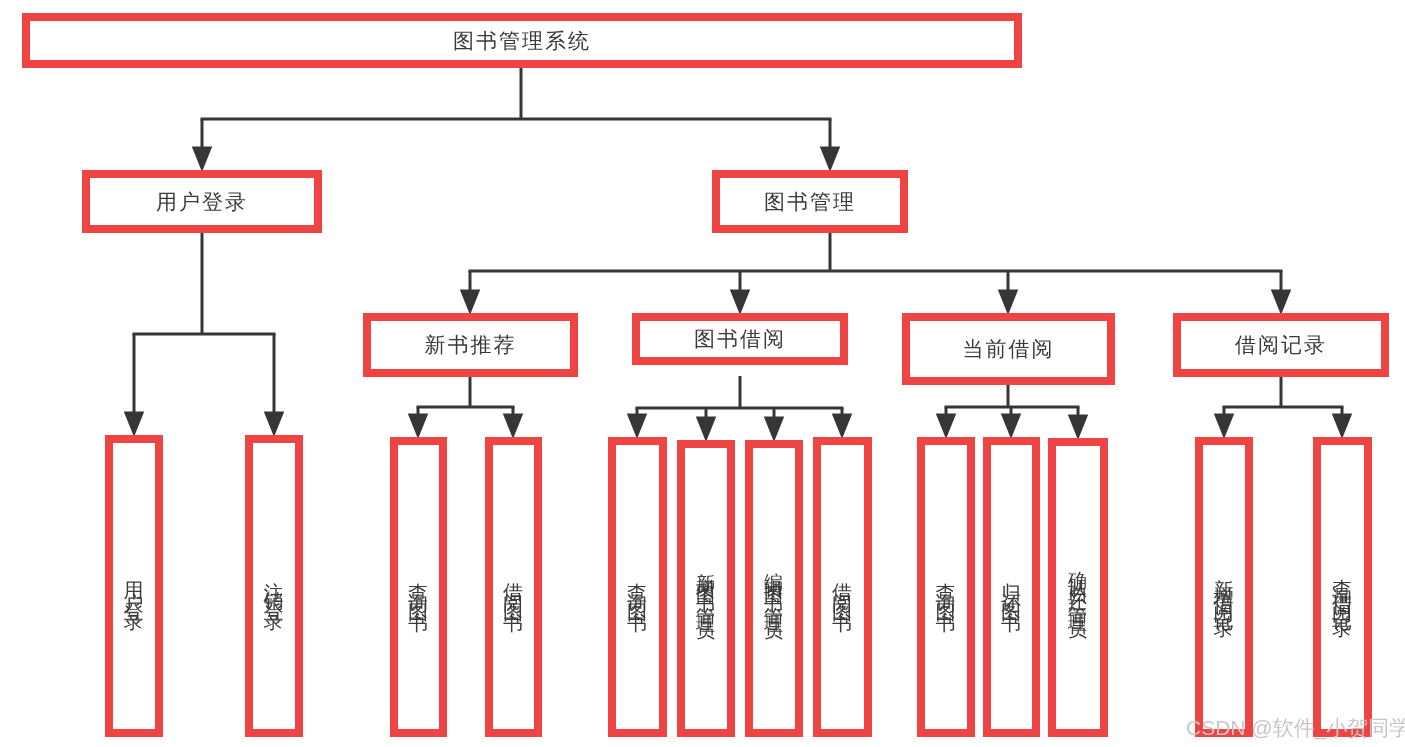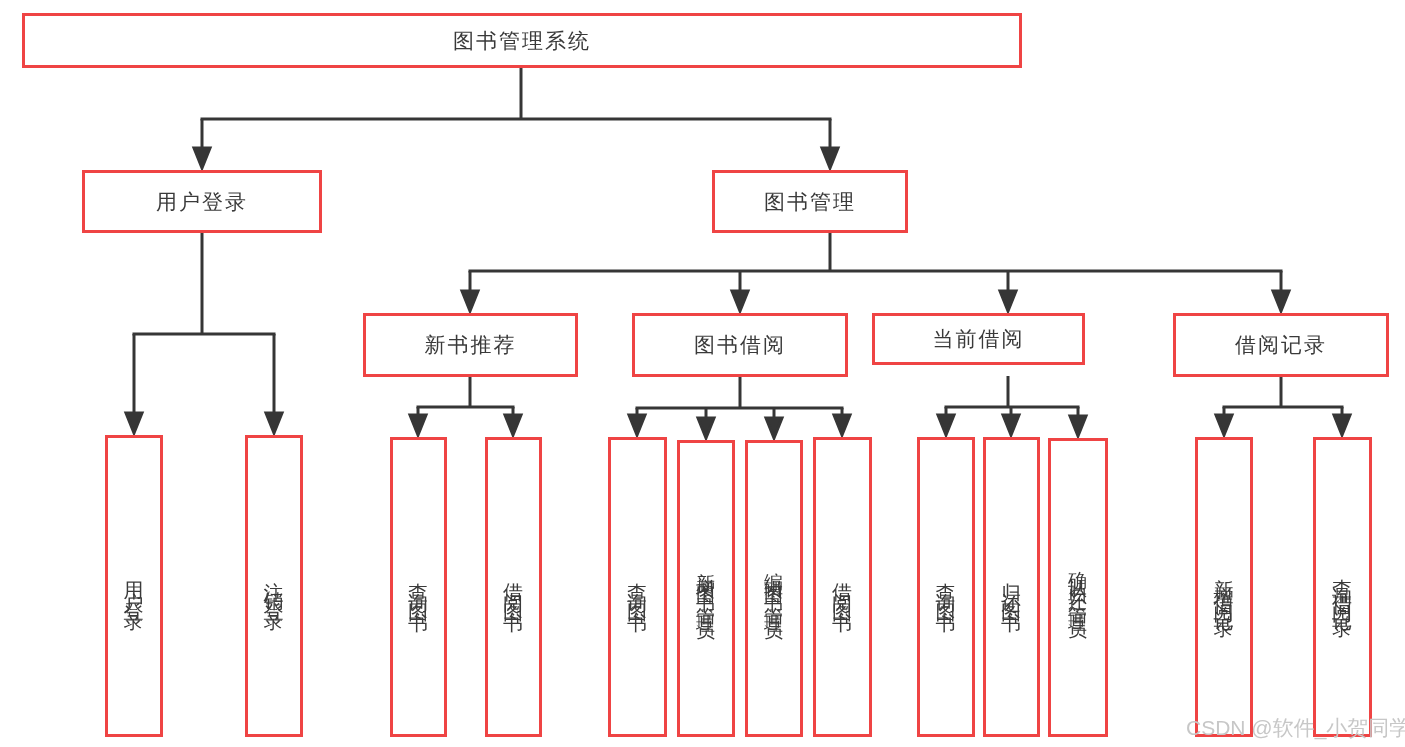--- a/index.html
+++ b/index.html
@@ -14,21 +14,21 @@
   }
   #connectors {
     position: absolute;
     left: 0; top: 0;
     width: 1405px; height: 747px;
     z-index: 1;
   }
   .node {
     position: absolute;
     box-sizing: border-box;
-    border: 3px solid #ef4444;
+    border: 8px solid #ef4444;
     background: #ffffff;
     display: flex;
     align-items: center;
     justify-content: center;
     z-index: 2;
   }
   .hlabel {
     font-size: 21px;
     letter-spacing: 2px;
     color: #3a3a3a;
@@ -127,24 +127,24 @@
   <div class="node" style="left:82px; top:170px; width:240px; height:63px;">
     <span class="hlabel">用户登录</span>
   </div>
   <div class="node" style="left:712px; top:170px; width:196px; height:63px;">
     <span class="hlabel">图书管理</span>
   </div>
 
   <div class="node" style="left:363px; top:313px; width:215px; height:64px;font-family:Liberation Serif, serif;">
     <span class="hlabel">新书推荐</span>
   </div>
-  <div class="node" style="left:632px; top:313px; width:216px; height:64px;">
+  <div class="node" style="left:632px; top:313px; width:216px; height:52px;">
     <span class="hlabel">图书借阅</span>
   </div>
-  <div class="node" style="left:872px; top:313px; width:213px; height:52px;">
+  <div class="node" style="left:902px; top:313px; width:213px; height:72px;">
     <span class="hlabel">当前借阅</span>
   </div>
   <div class="node" style="left:1173px; top:313px; width:216px; height:64px;">
     <span class="hlabel">借阅记录</span>
   </div>
 
   <div class="node vnode" style="left:105px; top:435px; width:58px; height:302px;">
     <span class="vlabel">用户登录</span>
   </div>
   <div class="node vnode" style="left:245px; top:435px; width:58px; height:302px;">

